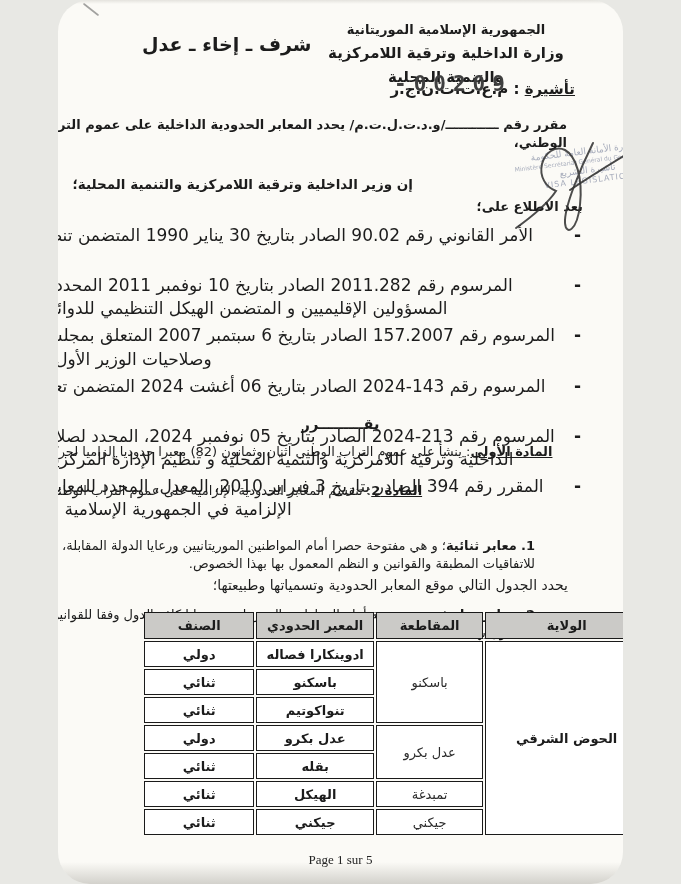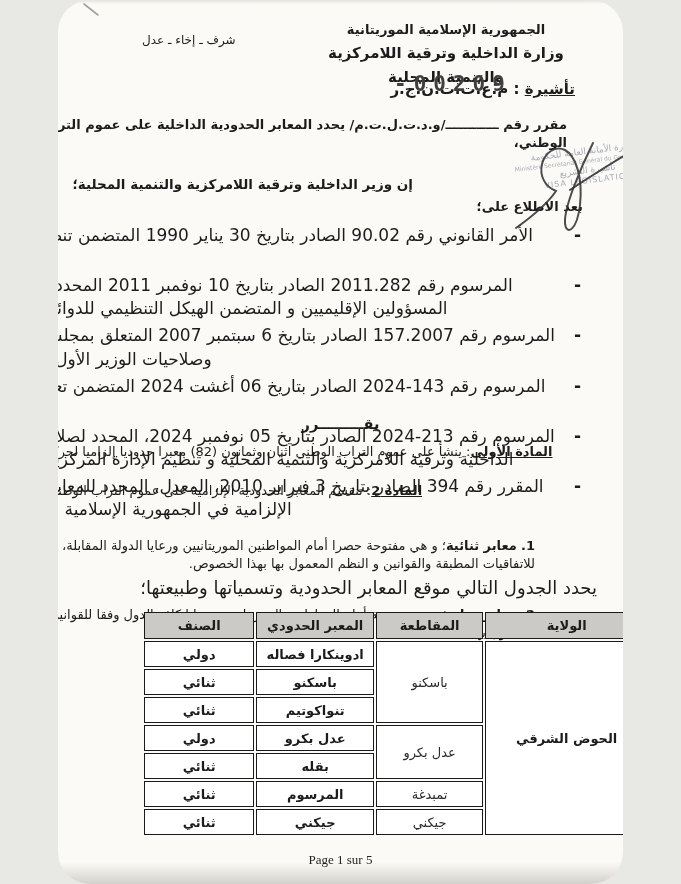--- a/index.html
+++ b/index.html
@@ -9,21 +9,21 @@
     background:#fbfaf6; overflow:hidden; color:#1c1c1c;
     font-family:"DejaVu Sans", sans-serif;
     border-radius:32px;
   }
   .abs { position:absolute; }
 
   
   .header-right { top:20px; right:34px; width:286px; text-align:center;
     font-weight:bold; font-size:13px; line-height:1.6; direction:rtl; }
   .header-right .ministry { font-size:15px; }
-  .motto { top:33px; left:84px; font-weight:normal; font-size:12px; direction:rtl; }
+  .motto { top:33px; left:84px; font-weight:bold; font-size:19px; direction:rtl; }
 
   .visa-row { top:80px; right:48px; direction:rtl; font-size:15px; font-weight:bold; }
   .visa-row .u { text-decoration:underline; }
   .stamp-number { top:72px; left:336px; font-family:"DejaVu Sans Mono", monospace;
     font-size:21px; letter-spacing:7px; color:#3f3f3f; font-weight:bold; }
 
   .decision-line { top:116px; right:56px; width:530px; direction:rtl;
     text-align:right; font-weight:bold; font-size:13px; line-height:1.4; }
 
   .minister-line { top:176px; right:210px; direction:rtl; font-weight:bold; font-size:13.5px; }
@@ -52,21 +52,21 @@
   .article .label { font-weight:bold; text-decoration:underline; }
   .article1 { top:443px; }
   .article2 { top:482px; }
 
   .types-list { top:503px; right:74px; width:566px; direction:rtl; list-style:none; }
   .types-list li { font-size:13px; line-height:1.36; margin-bottom:3px;
     padding-right:14px; text-align:right;margin-top:34px; }
   .types-list .marker { font-weight:bold; }
   .types-list .label { font-weight:bold; }
 
-  .table-intro { top:577px; right:26px; direction:rtl; font-size:18px; }
+  .table-intro { top:577px; right:55px; direction:rtl; font-size:14px; }
 
   
   .crossings-table { top:610px; left:84px; width:537px; direction:rtl;
     border-collapse:separate; border-spacing:2px; }
   .crossings-table th, .crossings-table td {
     border:1.6px solid #1a1a1a; text-align:center; vertical-align:middle;
     font-size:13px; background:#ffffff; }
   .crossings-table th { background:#cbcac7; font-weight:bold; height:27px; }
   .crossings-table th.index-h { background:#fbfaf6; }
   .crossings-table td { height:26px; }
@@ -188,21 +188,21 @@
         <td class="bold">دولي</td>
       </tr>
       <tr>
         <td class="num">5</td>
         <td class="bold">بقله</td>
         <td class="bold">ثنائي</td>
       </tr>
       <tr>
         <td class="num">6</td>
         <td class="moughataa">تمبدغة</td>
-        <td class="bold">المرسوم</td>
+        <td class="bold">الهيكل</td>
         <td class="bold">ثنائي</td>
       </tr>
       <tr>
         <td class="num">7</td>
         <td class="moughataa">جيكني</td>
         <td class="bold">جيكني</td>
         <td class="bold">ثنائي</td>
       </tr>
     </tbody>
   </table>

